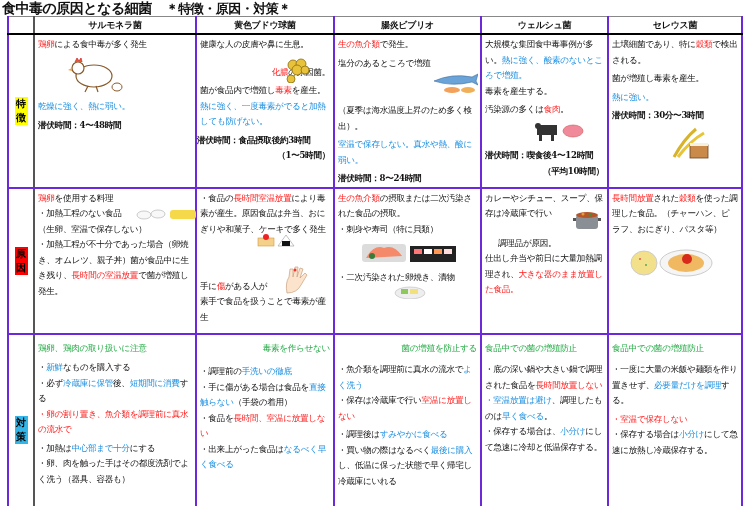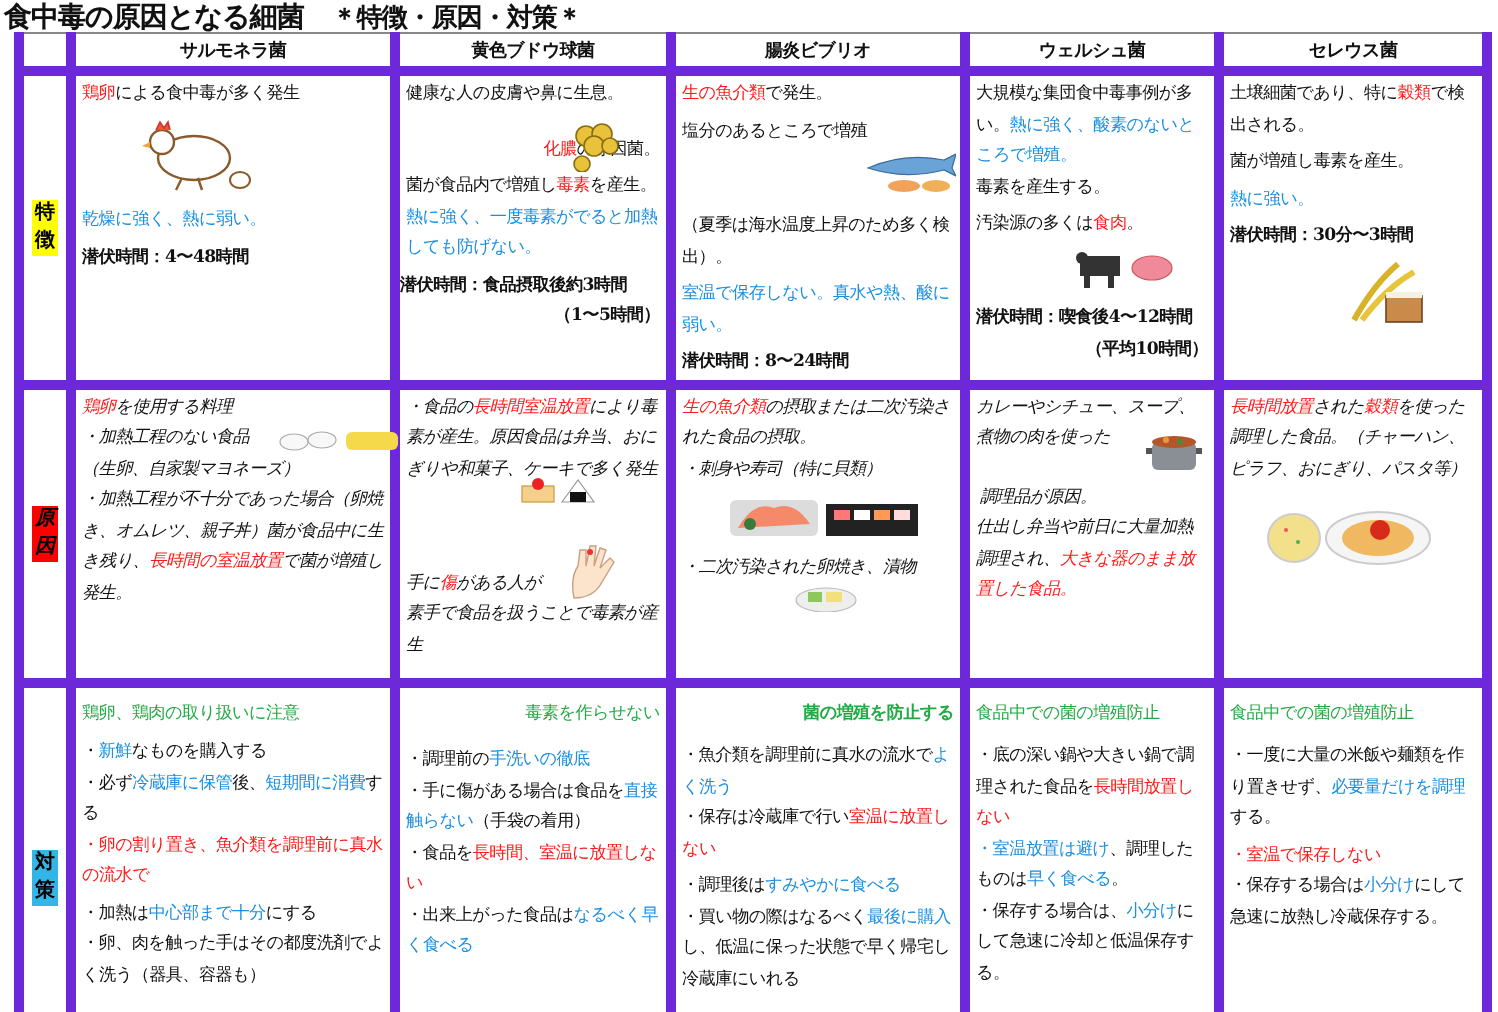--- a/index.html
+++ b/index.html
@@ -2,33 +2,33 @@
 <html><head>
 <meta charset="utf-8">
 <style>
   html, body { margin:0; padding:0; background:#ffffff; }
   body { width:749px; height:506px; overflow:hidden; position:relative;
     font-family:"DejaVu Serif", serif; color:#111; }
   .title { position:absolute; left:2px; top:0px; font-family:"DejaVu Sans", sans-serif;
     font-weight:bold; font-size:14px; letter-spacing:-0.5px; white-space:nowrap; }
   .title .sub { margin-left:14px; font-size:13px; }
   table { position:absolute; left:7px; top:16px; border-collapse:collapse; table-layout:fixed; width:734px; }
-  th, td { border:5px solid #6d28d9; vertical-align:top; padding:0; }
+  th, td { border:2px solid #6d28d9; vertical-align:top; padding:0; }
   thead th { height:16px; font-family:Liberation Mono, monospace; font-size:9px; font-weight:bold;
     text-align:center; vertical-align:middle; border-bottom:2px solid #000; letter-spacing:-0.3px; }
   thead tr th { border-top:1px solid #888; }
   .rowlabel { text-align:center; vertical-align:middle; border-right:2px solid #555; }
   .vlabel { display:inline-block; font-family:"DejaVu Sans", sans-serif; font-weight:bold; font-size:10px;
     line-height:14px; width:11px; padding:0 1px; }
   .vlabel.yellow { background:#ffff00; color:#000; }
   .vlabel.red { background:#ff0000; color:#000; }
   .vlabel.blue { background:#33b5e8; color:#000; }
   .cell { font-size:8.6px; line-height:15.5px; padding:2px 3px 0 3px; letter-spacing:-0.3px; position:relative; }
   .r1 td { height:130px; }
-  .r2 td { height:144px;font-style:italic; }
+  .r2 td { height:144px; }
   .r3 td { height:190px; }
   .red { color:#ff1a1a; }
   .blue { color:#1a8ee0; }
   .green { color:#22aa44; }
   .bold { font-weight:bold; }
   .center { text-align:right; }
   .p { margin:0 0 3px 0; }
   .ill { position:absolute; }
 </style>
 </head>
@@ -147,21 +147,21 @@
       <td>
           <div class="cell">
         <div><span class="red">鶏卵</span><span>を使用する料理</span></div>
         <div style="position:relative;"><span>・加熱工程のない食品</span>
           <svg class="ill" width="62" height="14" viewBox="0 0 62 14" style="left:98px; top:1px;">
             <ellipse cx="8" cy="8" rx="7" ry="4" fill="#f8f8f8" stroke="#aaa" stroke-width="0.6"></ellipse>
             <ellipse cx="22" cy="7" rx="7" ry="4" fill="#f8f8f8" stroke="#aaa" stroke-width="0.6"></ellipse>
             <rect x="34" y="3" width="26" height="9" rx="3" fill="#f5d94a"></rect>
           </svg>
         </div>
-        <div>（生卵、自家製マヨネーズ）</div>
+        <div>（生卵、室温で保存しない）</div>
         <div><span>・加熱工程が不十分であった場合（卵焼き、オムレツ、親子丼）菌が食品中に生き残り、</span><span class="red">長時間の室温放置</span><span>で菌が増殖し発生。</span></div>
       </div>
         </td>
       <td>
           <div class="cell">
         <div><span>・食品の</span><span class="red">長時間室温放置</span><span>により毒素が産生。原因食品は弁当、おにぎりや和菓子、ケーキで多く発生</span></div>
         <svg width="40" height="14" viewBox="0 0 40 14" style="margin-left:56px; margin-top:-8px;">
           <rect x="2" y="5" width="16" height="8" fill="#f5d08a" stroke="#c94" stroke-width="0.6"></rect>
           <circle cx="10" cy="4" r="3" fill="#e22"></circle>
           <path d="M22 13 L30 2 L38 13z" fill="#fff" stroke="#999" stroke-width="0.6"></path>
@@ -192,30 +192,30 @@
         <div>・二次汚染された卵焼き、漬物</div>
         <svg width="32" height="14" viewBox="0 0 32 14" style="margin-left:56px;">
           <ellipse cx="16" cy="8" rx="15" ry="6" fill="#eee" stroke="#bbb" stroke-width="0.6"></ellipse>
           <rect x="7" y="4" width="7" height="5" fill="#8cc85a"></rect>
               <rect x="16" y="4" width="8" height="5" fill="#f2e07a"></rect>
         </svg>
       </div>
         </td>
       <td>
           <div class="cell">
-        <div>カレーやシチュー、スープ、煮物の肉を使った</div>
+        <div>カレーやシチュー、スープ、保存は冷蔵庫で行い</div>
         <svg class="ill" width="28" height="22" viewBox="0 0 28 22" style="right:6px; top:20px;">
           <rect x="3" y="6" width="22" height="14" rx="3" fill="#8a8f96"></rect>
           <ellipse cx="14" cy="6" rx="11" ry="3" fill="#b5562a"></ellipse>
           <circle cx="10" cy="5" r="1.5" fill="#e89a3a"></circle>
               <circle cx="17" cy="6" r="1.5" fill="#4a8a3a"></circle>
           <rect x="0" y="9" width="3" height="3" fill="#555"></rect>
               <rect x="25" y="9" width="3" height="3" fill="#555"></rect>
         </svg>
-        <div style="margin-top:14px; margin-left:2px;">調理品が原因。</div>
+        <div style="margin-top:14px; margin-left:13px;">調理品が原因。</div>
         <div><span>仕出し弁当や前日に大量加熱調理され、</span><span class="red">大きな器のまま放置した食品。</span></div>
       </div>
         </td>
       <td>
           <div class="cell">
         <div><span class="red">長時間放置</span><span>された</span><span class="red">穀類</span><span>を使った調理した食品。（チャーハン、ピラフ、おにぎり、パスタ等）</span></div>
         <svg width="84" height="30" viewBox="0 0 84 30" style="margin-left:18px; margin-top:10px;">
           <ellipse cx="14" cy="16" rx="13" ry="12" fill="#f3e08a" stroke="#ccc" stroke-width="1"></ellipse>
           <circle cx="10" cy="12" r="1" fill="#e55"></circle>
               <circle cx="16" cy="18" r="1" fill="#5a5"></circle>
@@ -245,21 +245,21 @@
           <div class="cell" style="padding-top:6px;">
         <div class="green center" style="margin-bottom:8px;">毒素を作らせない</div>
         <div><span>・調理前の</span><span class="blue">手洗いの徹底</span></div>
         <div><span>・手に傷がある場合は食品を</span><span class="blue">直接触らない</span><span>（手袋の着用）</span></div>
         <div><span>・食品を</span><span class="red">長時間、室温に放置しない</span></div>
         <div><span>・出来上がった食品は</span><span class="blue">なるべく早く食べる</span></div>
       </div>
         </td>
       <td>
           <div class="cell" style="padding-top:6px;">
-        <div class="green center" style="margin-bottom:6px;font-weight:bold;">菌の増殖を防止する</div>
+        <div class="green center" style="margin-bottom:6px;">菌の増殖を防止する</div>
         <div><span>・魚介類を調理前に真水の流水で</span><span class="blue">よく洗う</span></div>
         <div class="p"><span>・保存は冷蔵庫で行い</span><span class="red">室温に放置しない</span></div>
         <div><span>・調理後は</span><span class="blue">すみやかに食べる</span></div>
         <div><span>・買い物の際はなるべく</span><span class="blue">最後に購入</span><span>し、低温に保った状態で早く帰宅し冷蔵庫にいれる</span></div>
       </div>
         </td>
       <td>
           <div class="cell" style="padding-top:6px;">
         <div class="green" style="margin-bottom:6px;">食品中での菌の増殖防止</div>
         <div><span>・底の深い鍋や大きい鍋で調理された食品を</span><span class="red">長時間放置しない</span></div>

